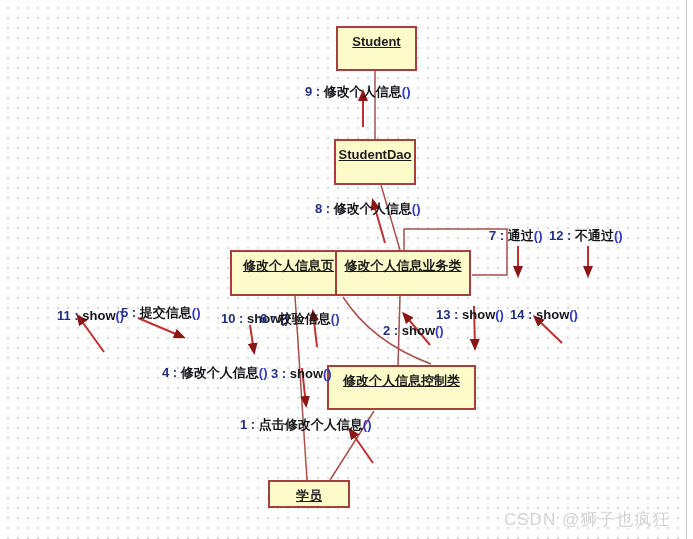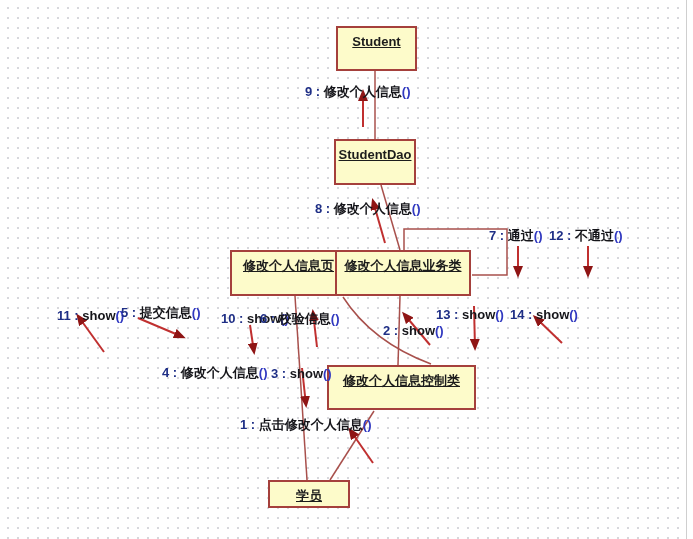--- a/index.html
+++ b/index.html
@@ -139,15 +139,16 @@
   <div class="msg" style="left:162px;top:365px;">
     <span class="mnum">4 : </span><span class="mtext">修改个人信息</span><span class="mparen">()</span>
   </div>
   <div class="msg" style="left:271px;top:366px;">
     <span class="mnum">3 : </span><span class="mtext">show</span><span class="mparen">()</span>
   </div>
   <div class="msg" style="left:240px;top:417px;">
     <span class="mnum">1 : </span><span class="mtext">点击修改个人信息</span><span class="mparen">()</span>
   </div>
 
+  <div class="watermark">CSDN @狮子也疯狂</div>
 
   <div class="right-strip"></div>
 </div>
 
 </body></html>

